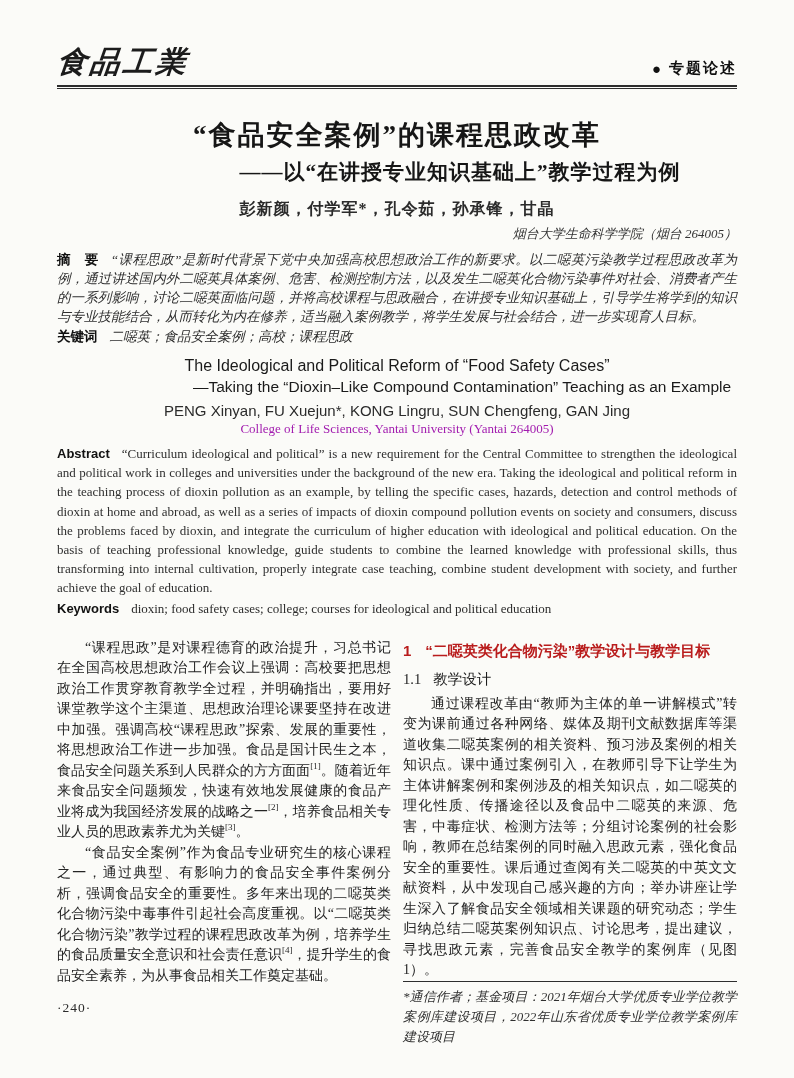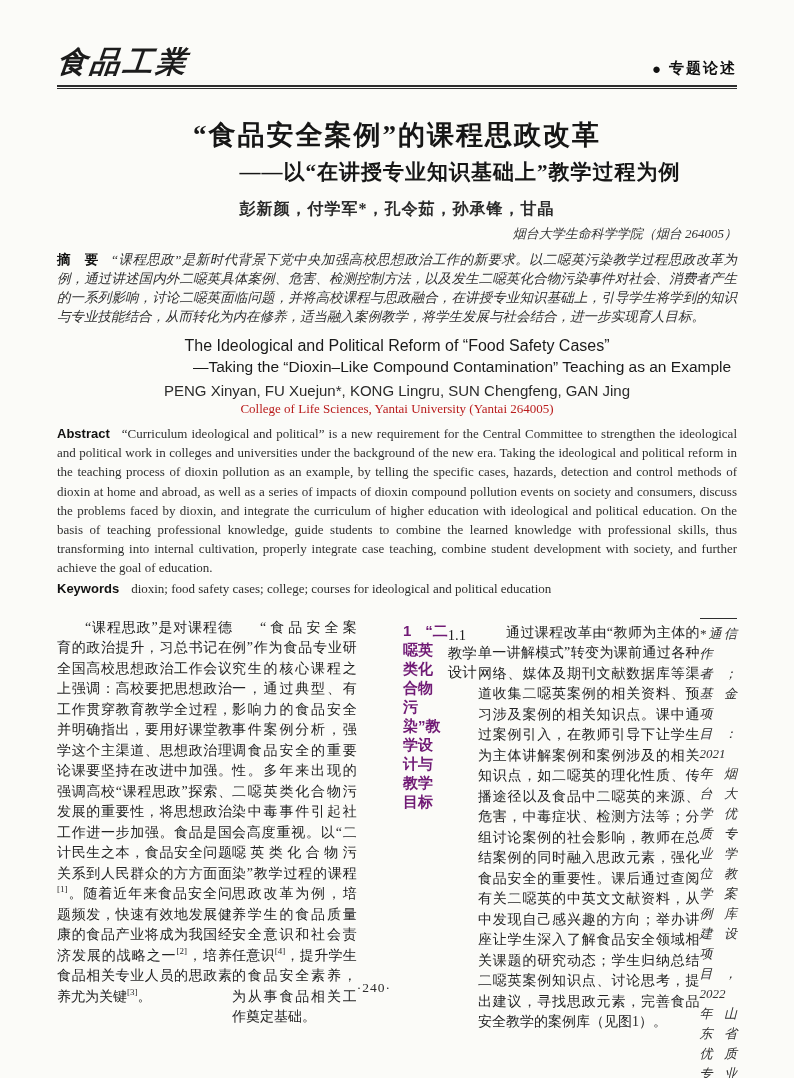--- a/index.html
+++ b/index.html
@@ -26,32 +26,32 @@
   .authors-cn { margin-top:13px; text-align:center; font-size:16px; font-weight:bold; letter-spacing:1px; }
   .affil-cn { margin-top:5px; text-align:right; font-size:13px; font-style:italic; color:#333; }
   .abstract-cn { margin-top:7px; font-size:13.5px; line-height:19px; text-align:justify; font-style:italic; color:#2f2f2f; }
   .lbl { font-style:normal; font-weight:bold; font-family:"Liberation Sans", sans-serif; margin-right:12px; color:#111; }
   .keywords-cn { margin-top:1px; font-size:13.5px; line-height:19px; font-style:italic; }
 
   
   .en-title { margin-top:11px; text-align:center; font-family:"Liberation Sans", sans-serif; font-size:16px; color:#1a1a1a; }
   .en-subtitle { margin-top:3px; text-align:center; font-family:"Liberation Sans", sans-serif; font-size:15.5px; padding-left:130px; color:#1a1a1a; }
   .authors-en { margin-top:6px; text-align:center; font-family:"Liberation Sans", sans-serif; font-size:15px; }
-  .affil-en { margin-top:2px; text-align:center; font-size:13px; color:#b91c1c; }
+  .affil-en { margin-top:2px; text-align:center; font-size:13px; color:#a21caf; }
   .abstract-en { margin-top:7px; font-size:13px; line-height:19.2px; text-align:justify; color:#2f2f2f; }
   .keywords-en { margin-top:1px; font-size:13px; line-height:19px; }
 
   
   .columns { display:flex; gap:12px; margin-top:20px; height:392px; }
-  .col { width:334px; display:flex; flex-direction:row; }
+  .col { width:334px; display:flex; flex-direction:column; }
   .body-p { font-size:14px; line-height:20.5px; text-align:justify; text-indent:2em; color:#242424; }
   .body-p + .body-p { margin-top:0; }
   sup.ref { font-size:9px; line-height:0; }
 
-  .sec-h1 { font-family:"Liberation Sans", sans-serif; font-weight:bold; font-size:15px; color:#701a75; margin-top:4px; }
+  .sec-h1 { font-family:"Liberation Sans", sans-serif; font-weight:bold; font-size:15px; color:#b91c1c; margin-top:4px; }
   .sec-h1 .num { margin-right:14px; }
   .sec-h2 { font-size:14.5px; margin-top:9px; color:#1d1d1d; }
   .sec-h2 .num { margin-right:12px; }
   .col .body-p.first { margin-top:5px; }
 
   
   .left-footer { margin-top:auto; display:flex; align-items:flex-end; gap:12px; font-size:13.5px; padding-bottom:12px; }
   .page-num { letter-spacing:1px; padding-bottom:2px; }
   .journal-ref { font-style:italic; position:relative; padding:0 10px 3px 2px; border-bottom:1.5px solid #4a4a4a; white-space:nowrap; }
   .journal-ref::after { content:""; position:absolute; left:12px; right:-14px; top:100%; margin-top:1.5px; height:8px; background:#95959c; }
@@ -80,20 +80,23 @@
     </div>
     <div class="header-rule"></div>
 
     <div class="cn-title">“食品安全案例”的课程思政改革</div>
     <div class="cn-subtitle">——以“在讲授专业知识基础上”教学过程为例</div>
     <div class="authors-cn">彭新颜，付学军*，孔令茹，孙承锋，甘晶</div>
     <div class="affil-cn">烟台大学生命科学学院（烟台 264005）</div>
 
     <div class="abstract-cn">
       <span class="lbl">摘　要</span><span>“课程思政”是新时代背景下党中央加强高校思想政治工作的新要求。以二噁英污染教学过程思政改革为例，通过讲述国内外二噁英具体案例、危害、检测控制方法，以及发生二噁英化合物污染事件对社会、消费者产生的一系列影响，讨论二噁英面临问题，并将高校课程与思政融合，在讲授专业知识基础上，引导学生将学到的知识与专业技能结合，从而转化为内在修养，适当融入案例教学，将学生发展与社会结合，进一步实现育人目标。</span>
+    </div>
+    <div class="keywords-cn">
+      <span class="lbl">关键词</span><span>二噁英；食品安全案例；高校；课程思政</span>
     </div>
 
     <div class="en-title">The Ideological and Political Reform of “Food Safety Cases”</div>
     <div class="en-subtitle">—Taking the “Dioxin–Like Compound Contamination” Teaching as an Example</div>
     <div class="authors-en">PENG Xinyan, FU Xuejun*, KONG Lingru, SUN Chengfeng, GAN Jing</div>
     <div class="affil-en">College of Life Sciences, Yantai University (Yantai 264005)</div>
 
     <div class="abstract-en">
       <span class="lbl">Abstract</span><span>“Curriculum ideological and political” is a new requirement for the Central Committee to strengthen the ideological and political work in colleges and universities under the background of the new era. Taking the ideological and political reform in the teaching process of dioxin pollution as an example, by telling the specific cases, hazards, detection and control methods of dioxin at home and abroad, as well as a series of impacts of dioxin compound pollution events on society and consumers, discuss the problems faced by dioxin, and integrate the curriculum of higher education with ideological and political education. On the basis of teaching professional knowledge, guide students to combine the learned knowledge with professional skills, thus transforming into internal cultivation, properly integrate case teaching, combine student development with society, and further achieve the goal of education.</span>
     </div>

